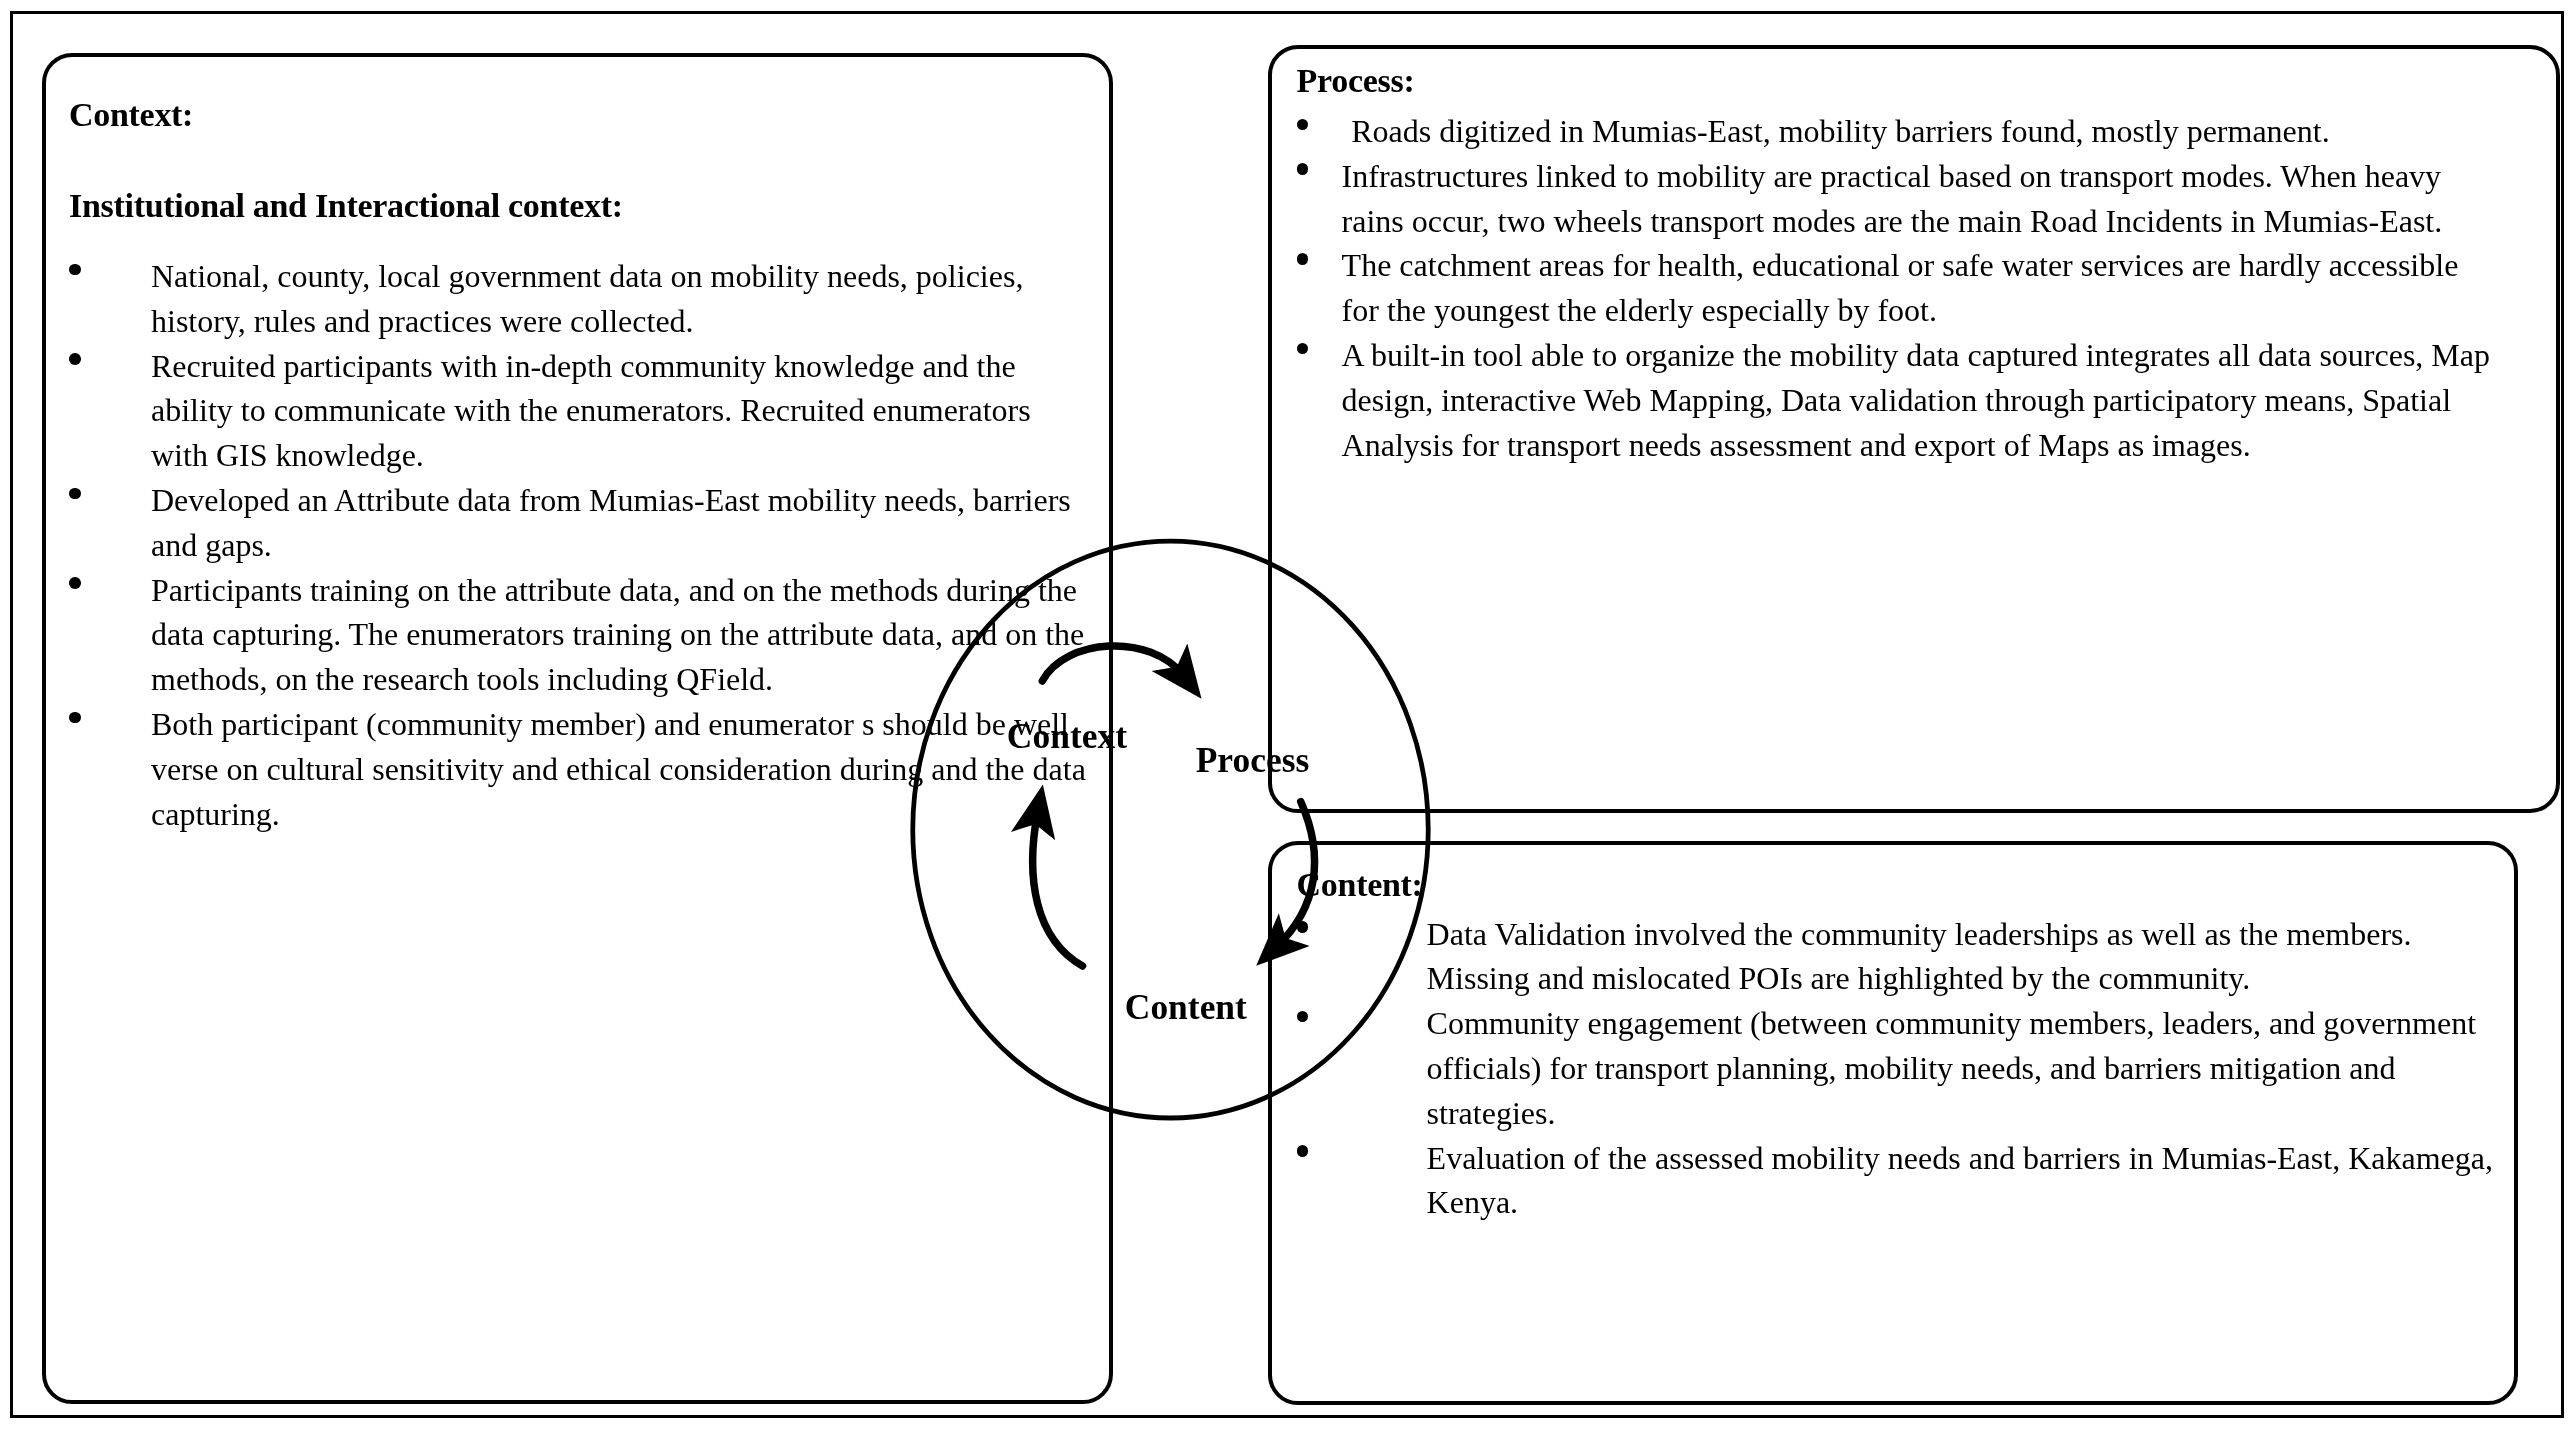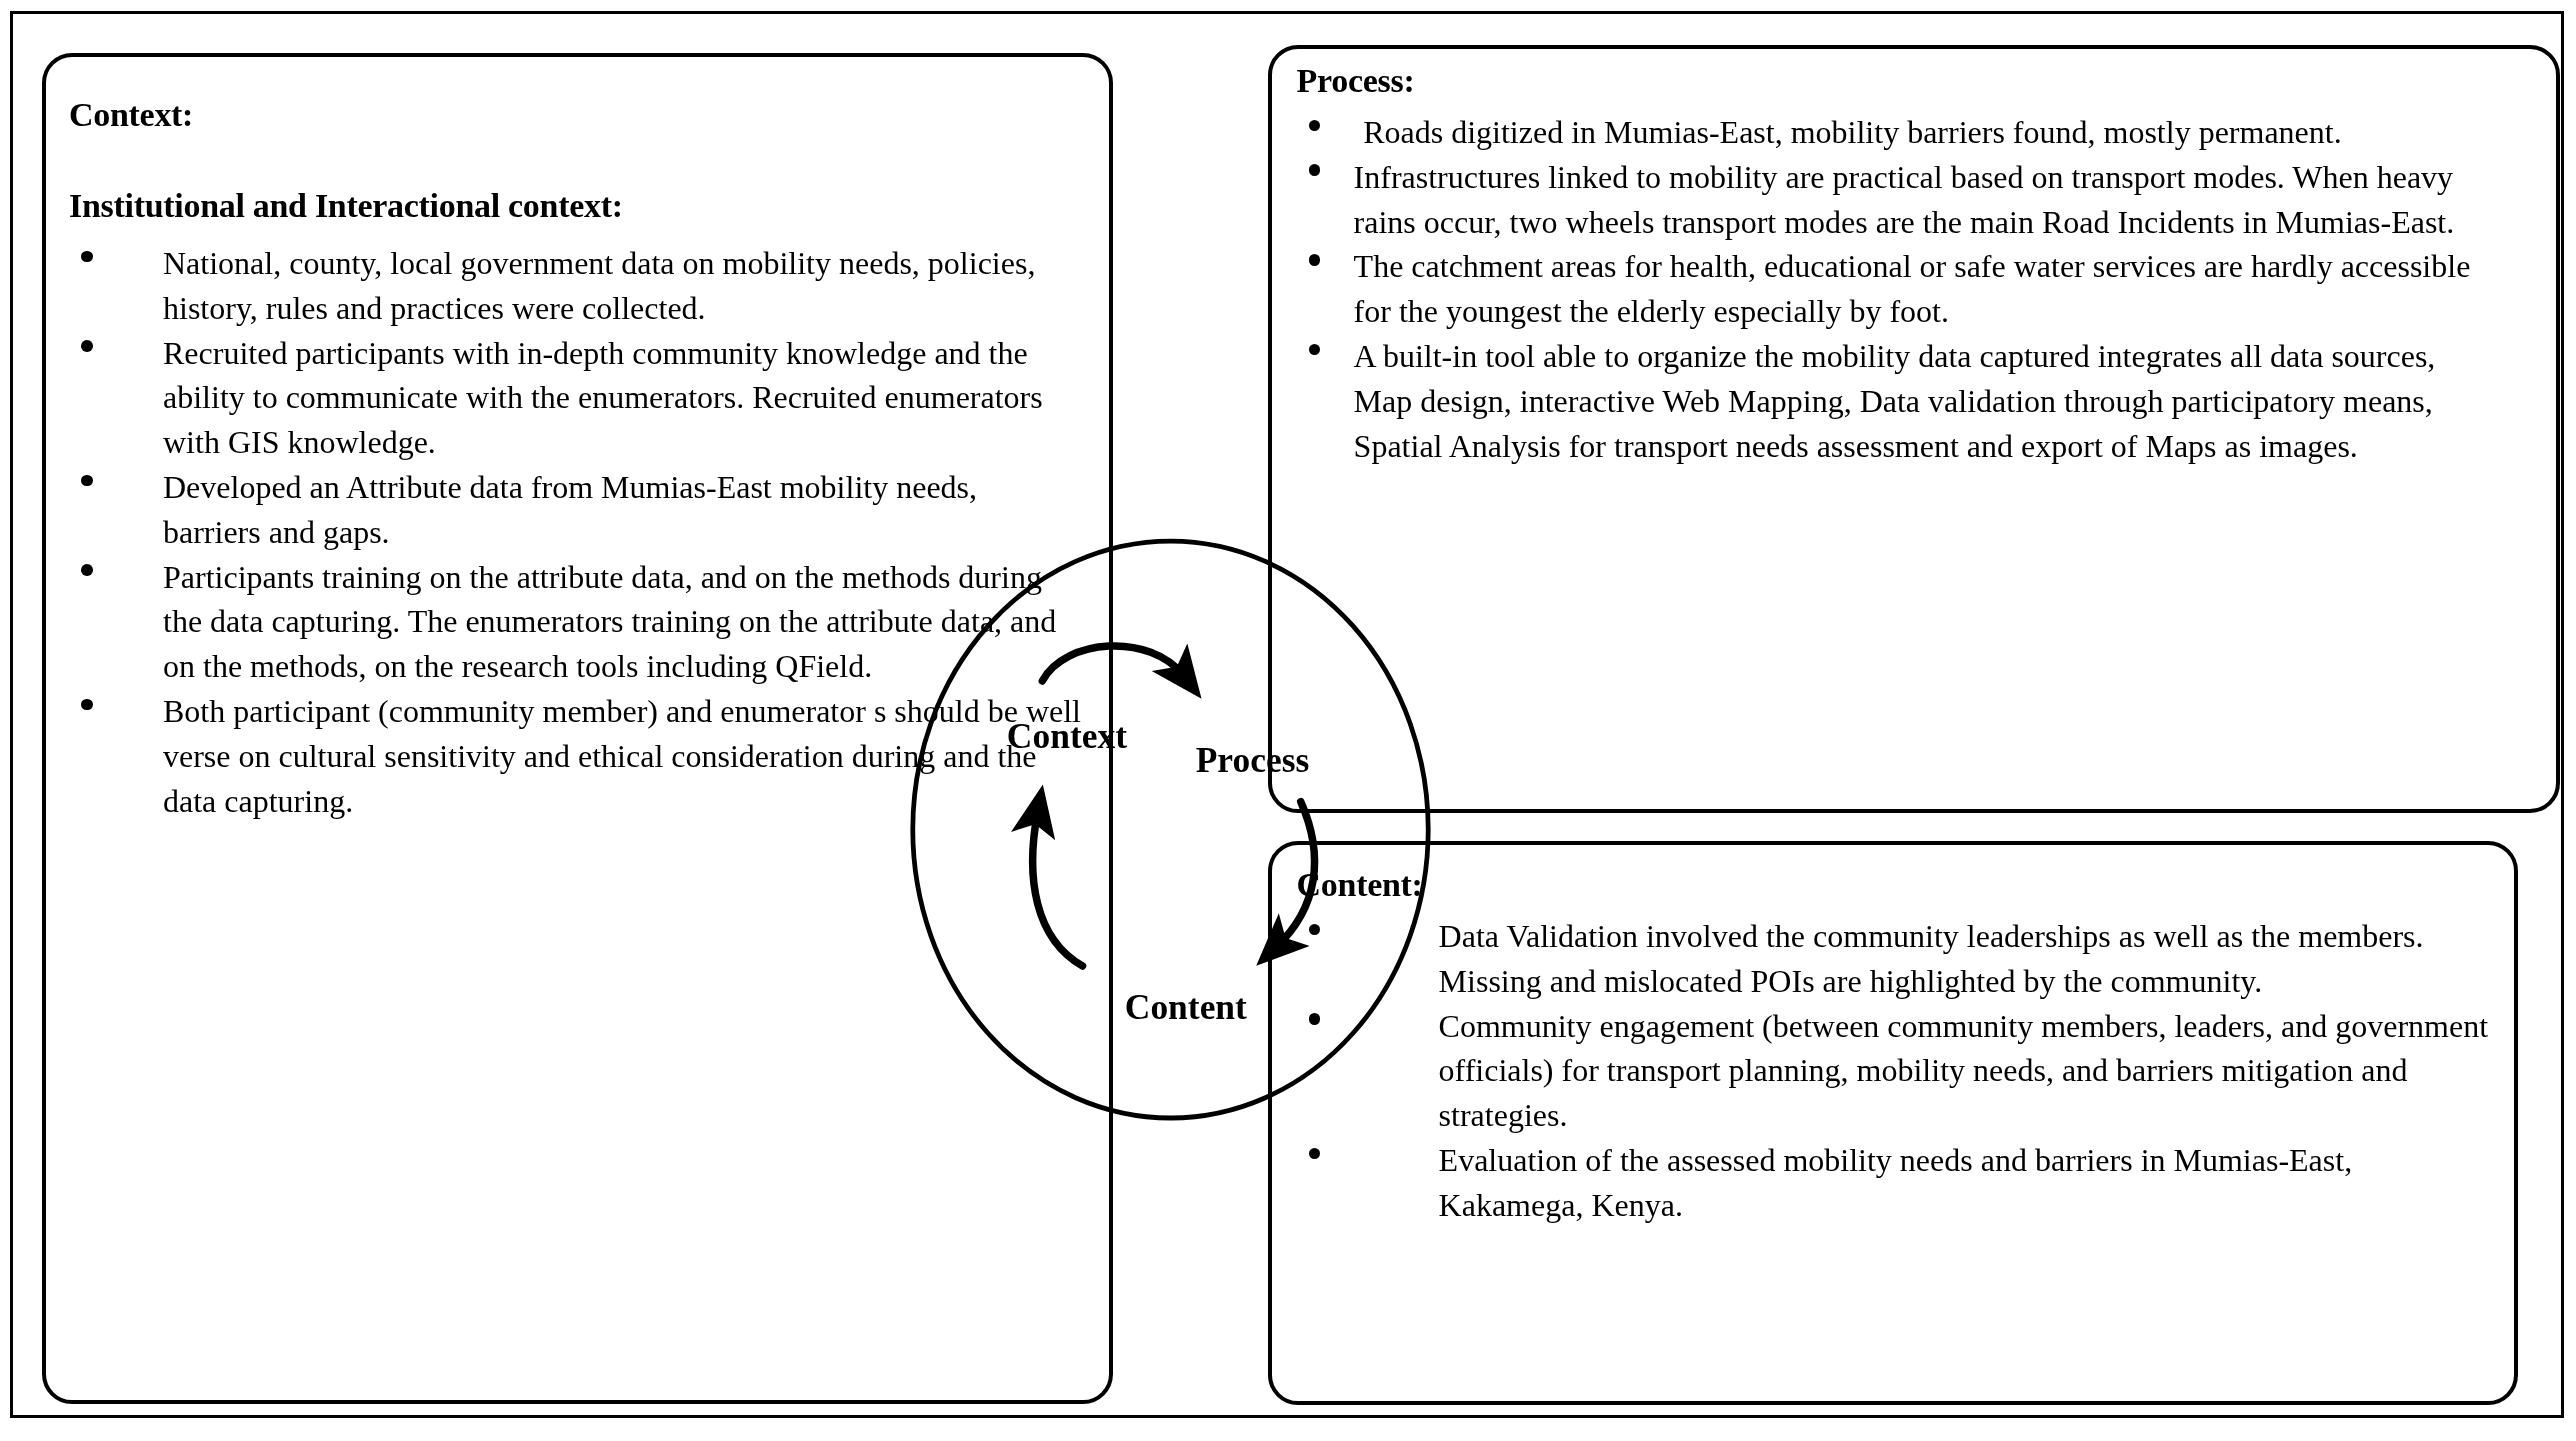--- a/index.html
+++ b/index.html
@@ -76,21 +76,21 @@
     font-weight: bold;
     font-size: 34px;
     line-height: 1.0;
     letter-spacing: -0.3px;
     white-space: nowrap;
   }
 
   
   ul.bullets {
     list-style: none;
-    margin: 12px;
+    margin: 0;
     padding: 0;
   }
   ul.bullets > li {
     position: relative;
     font-size: 32px;
     line-height: 1.40;
     margin: 0 0 0 0;
   }
   ul.bullets > li .bullet-dot {
     position: absolute;
@@ -106,21 +106,21 @@
   }
 
   
   .ctx-pad {
     position: absolute;
     left: 23px;
     top: 41px;
     width: 1024px;
   }
   .ctx-title { margin-bottom: 57px; }
-  .ctx-sub  { margin-bottom: 18px; }
+  .ctx-sub  { margin-bottom: 31px; }
   .ctx-list > li {
     padding-left: 82px;
     margin-bottom: 1.4px;
   }
   .ctx-list > li .bullet-dot { left: 5.5px; }
 
   
   .proc-pad {
     position: absolute;
     left: 24.6px;

